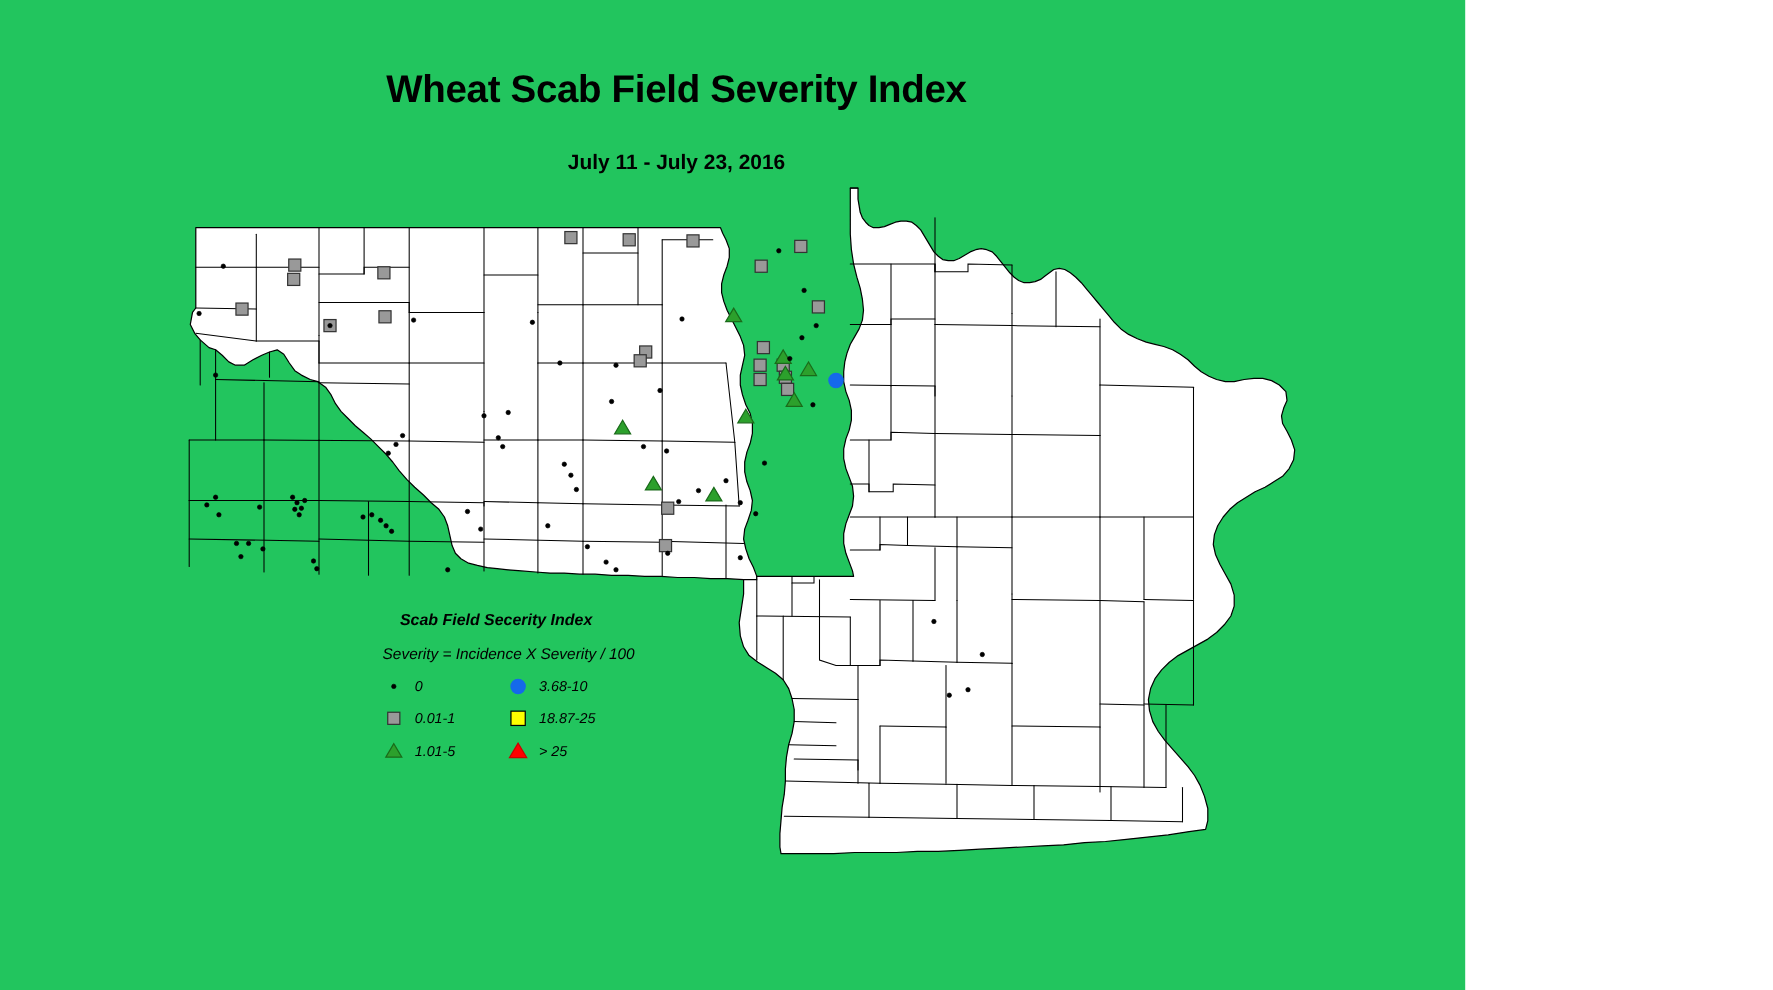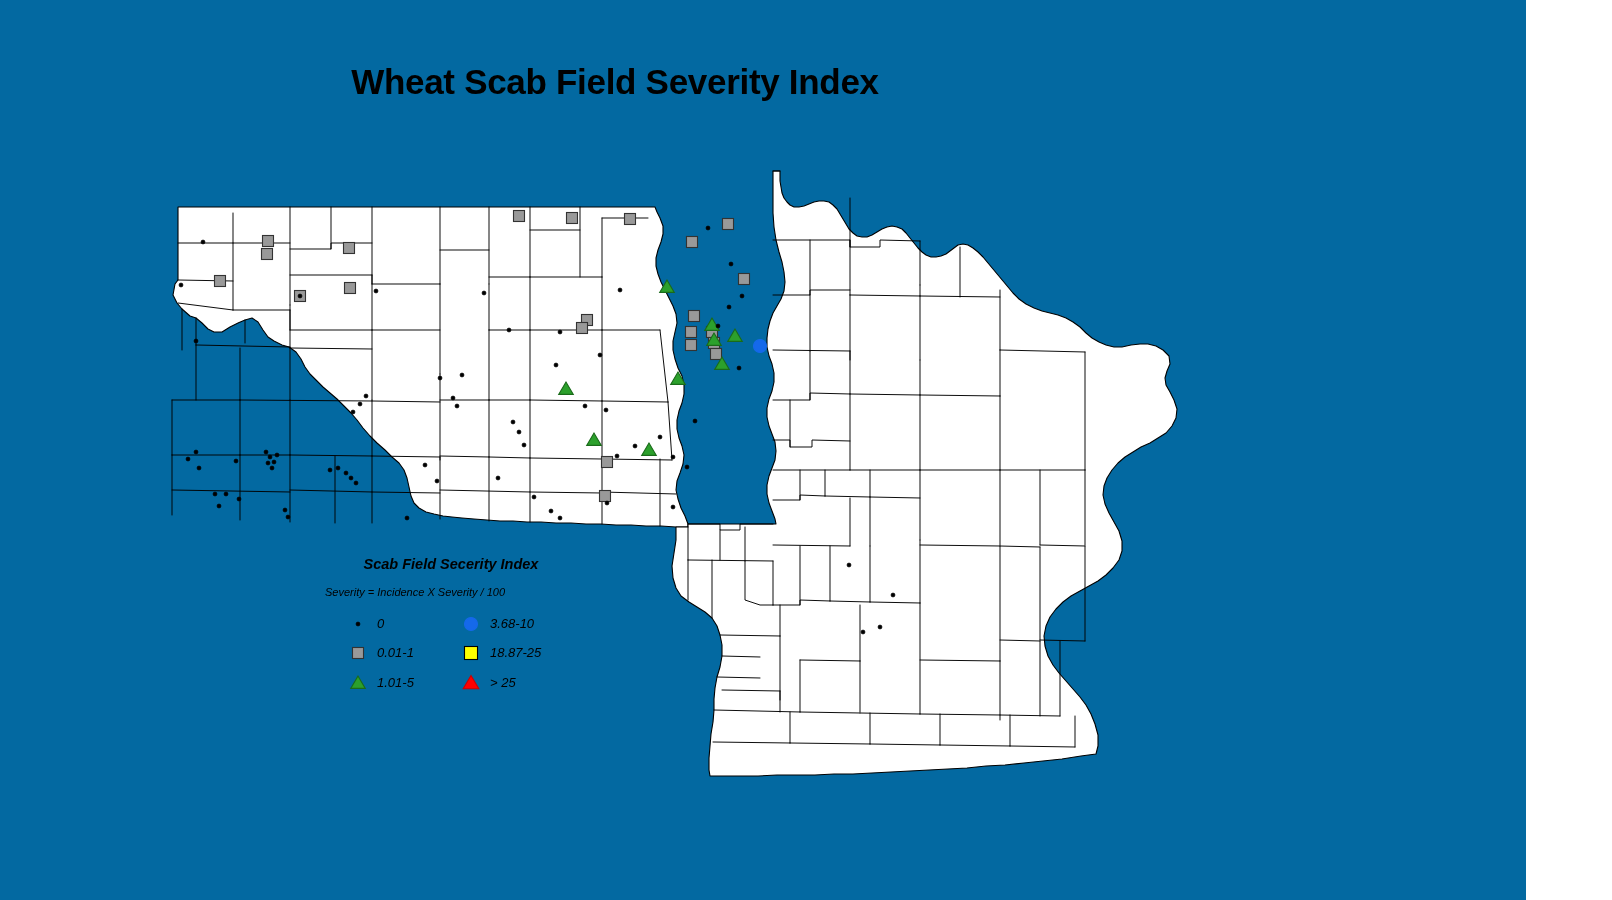--- a/index.html
+++ b/index.html
@@ -11,23 +11,23 @@
   body {
     width: 1612px;
     height: 900px;
     font-family: "Liberation Sans", sans-serif;
     color: #000000;
     overflow: hidden;
     position: relative;
   }
   #page {
     position: relative;
-    width: 1526px;
+    width: 1332px;
     height: 900px;
-    background: #0369a1;
+    background: #22c55e;
   }
   #title {
     position: absolute;
     left: 0;
     top: 62px;
     width: 1230px;
     text-align: center;
     font-size: 35px;
     font-weight: bold;
     letter-spacing: -0.3px;
@@ -71,22 +71,22 @@
     font-size: 14.5px;
     font-weight: bold;
     color: #000000;
     white-space: nowrap;
   }
   #legend-formula {
     position: absolute;
     left: -1px;
     top: 30px;
     width: 252px;
-    text-align: left;
-    font-size: 11px;
+    text-align: right;
+    font-size: 14px;
     font-weight: normal;
     color: #000000;
     white-space: nowrap;
   }
   .legend-entry {
     position: absolute;
     height: 24px;
   }
   .legend-sym {
     position: absolute;
@@ -108,20 +108,21 @@
   .legend-row-1 { top: 56px; }
   .legend-row-2 { top: 85px; }
   .legend-row-3 { top: 115px; }
 </style>
 </head>
 <body>
 
 <div id="page">
 
   <div id="title">Wheat Scab Field Severity Index</div>
+  <div id="subtitle">July 11 - July 23, 2016</div>
 
   <div id="map-wrap">
     <svg id="map-svg" width="1612" height="900" viewBox="0 0 1612 900">
       <g id="state-outlines">
           <path d="M178,207 L178,280 L175,284 L173,295 L177,303 L182,309 L190,316 L196,318 L202,323 L208,329 L214,332 L222,332 L230,327 L238,323 L245,320 L252,318 L258,322 L263,330 L268,337 L274,341 L282,345 L289,347 L296,352 L301,359 L305,367 L310,374 L316,380 L323,387 L330,393 L337,399 L344,406 L351,413 L357,420 L363,428 L370,436 L377,443 L385,450 L392,457 L399,463 L404,470 L407,478 L409,487 L411,496 L414,503 L419,508 L426,512 L434,514 L443,516 L452,517 L462,518 L474,519 L487,520 L500,521 L513,521 L527,522 L541,522 L556,523 L571,523 L586,524 L601,524 L616,525 L631,525 L646,526 L661,526 L676,527 L688,527 L688,524 L685,516 L681,508 L678,499 L676,490 L677,481 L680,473 L683,464 L684,455 L682,446 L679,438 L677,429 L677,420 L679,411 L682,403 L684,394 L684,385 L682,376 L678,368 L675,359 L673,350 L673,341 L675,332 L677,323 L676,314 L673,306 L669,298 L665,290 L661,282 L658,274 L656,266 L656,258 L658,250 L661,242 L663,234 L663,226 L660,218 L657,212 L655,207 Z" fill="#ffffff" stroke="#000000" stroke-width="1.1" stroke-linejoin="round"></path>
           <path d="M688,524 L688,527 L676,527 L676,540 L674,553 L672,566 L673,578 L676,588 L681,596 L689,602 L697,607 L705,612 L712,618 L717,626 L720,635 L722,645 L722,656 L720,667 L717,677 L715,688 L714,699 L714,710 L713,722 L711,734 L710,746 L709,758 L709,770 L710,776 L723,776 L740,776 L758,776 L777,775 L796,775 L815,775 L834,774 L853,774 L872,773 L891,772 L910,771 L929,770 L948,769 L967,768 L986,766 L1005,765 L1024,763 L1043,761 L1062,759 L1081,756 L1096,754 L1098,746 L1098,735 L1095,724 L1091,714 L1086,705 L1080,697 L1073,689 L1066,681 L1059,673 L1053,665 L1048,656 L1045,646 L1044,636 L1046,626 L1050,617 L1056,609 L1063,602 L1071,596 L1080,591 L1089,586 L1098,581 L1106,575 L1113,568 L1119,560 L1122,551 L1122,541 L1119,531 L1114,522 L1109,513 L1105,504 L1103,495 L1104,486 L1107,478 L1112,470 L1118,463 L1125,457 L1133,452 L1141,447 L1150,443 L1158,438 L1166,433 L1172,426 L1176,418 L1177,409 L1174,400 L1170,392 L1166,385 L1165,378 L1167,371 L1170,364 L1169,356 L1163,350 L1156,346 L1148,344 L1140,344 L1131,345 L1122,347 L1114,347 L1106,345 L1099,342 L1092,338 L1086,333 L1080,327 L1073,322 L1066,318 L1058,315 L1050,313 L1042,311 L1034,308 L1026,304 L1019,299 L1013,293 L1008,287 L1003,281 L998,275 L993,269 L988,263 L983,257 L978,252 L973,248 L968,245 L963,244 L958,245 L954,248 L950,251 L946,254 L941,256 L936,257 L931,257 L926,255 L922,252 L918,248 L914,243 L910,238 L906,233 L902,229 L897,227 L892,226 L887,227 L882,229 L877,232 L872,235 L867,237 L862,237 L857,236 L853,233 L849,229 L846,224 L843,219 L840,214 L837,209 L833,205 L829,202 L824,201 L819,201 L814,202 L809,204 L804,206 L799,207 L794,207 L790,205 L787,202 L784,198 L782,193 L781,187 L780,181 L780,175 L780,171 L773,171 L773,185 L773,199 L773,213 L774,227 L776,240 L779,252 L782,262 L784,272 L785,282 L784,291 L781,299 L777,306 L773,313 L770,321 L768,329 L767,338 L767,347 L769,356 L772,364 L774,373 L774,382 L772,391 L769,399 L767,408 L767,417 L769,426 L772,434 L775,442 L776,451 L775,460 L772,468 L769,476 L767,485 L767,494 L769,503 L772,511 L775,519 L776,524 Z" fill="#ffffff" stroke="#000000" stroke-width="1.1" stroke-linejoin="round"></path>
         </g>
       <g id="county-lines">
           <path d="M178,243 L290,243" fill="none" stroke="#000000" stroke-width="0.95" stroke-linecap="round"></path>
           <path d="M290,207 L290,305" fill="none" stroke="#000000" stroke-width="0.95" stroke-linecap="round"></path>

